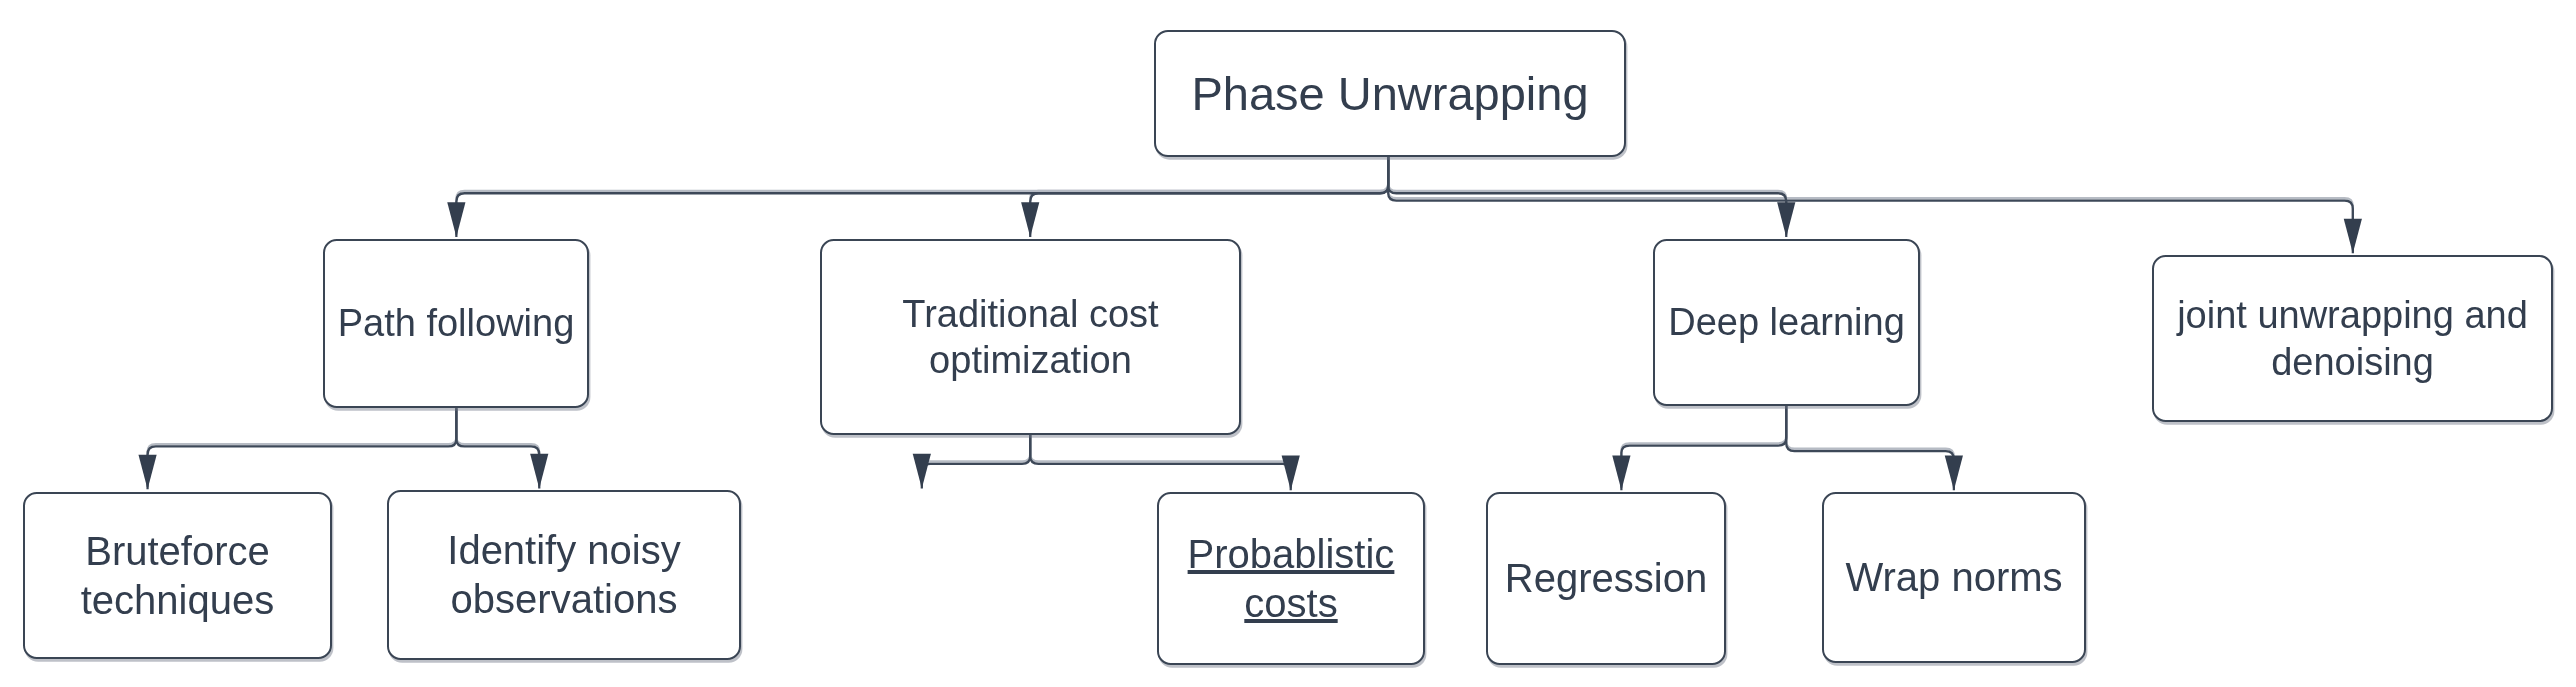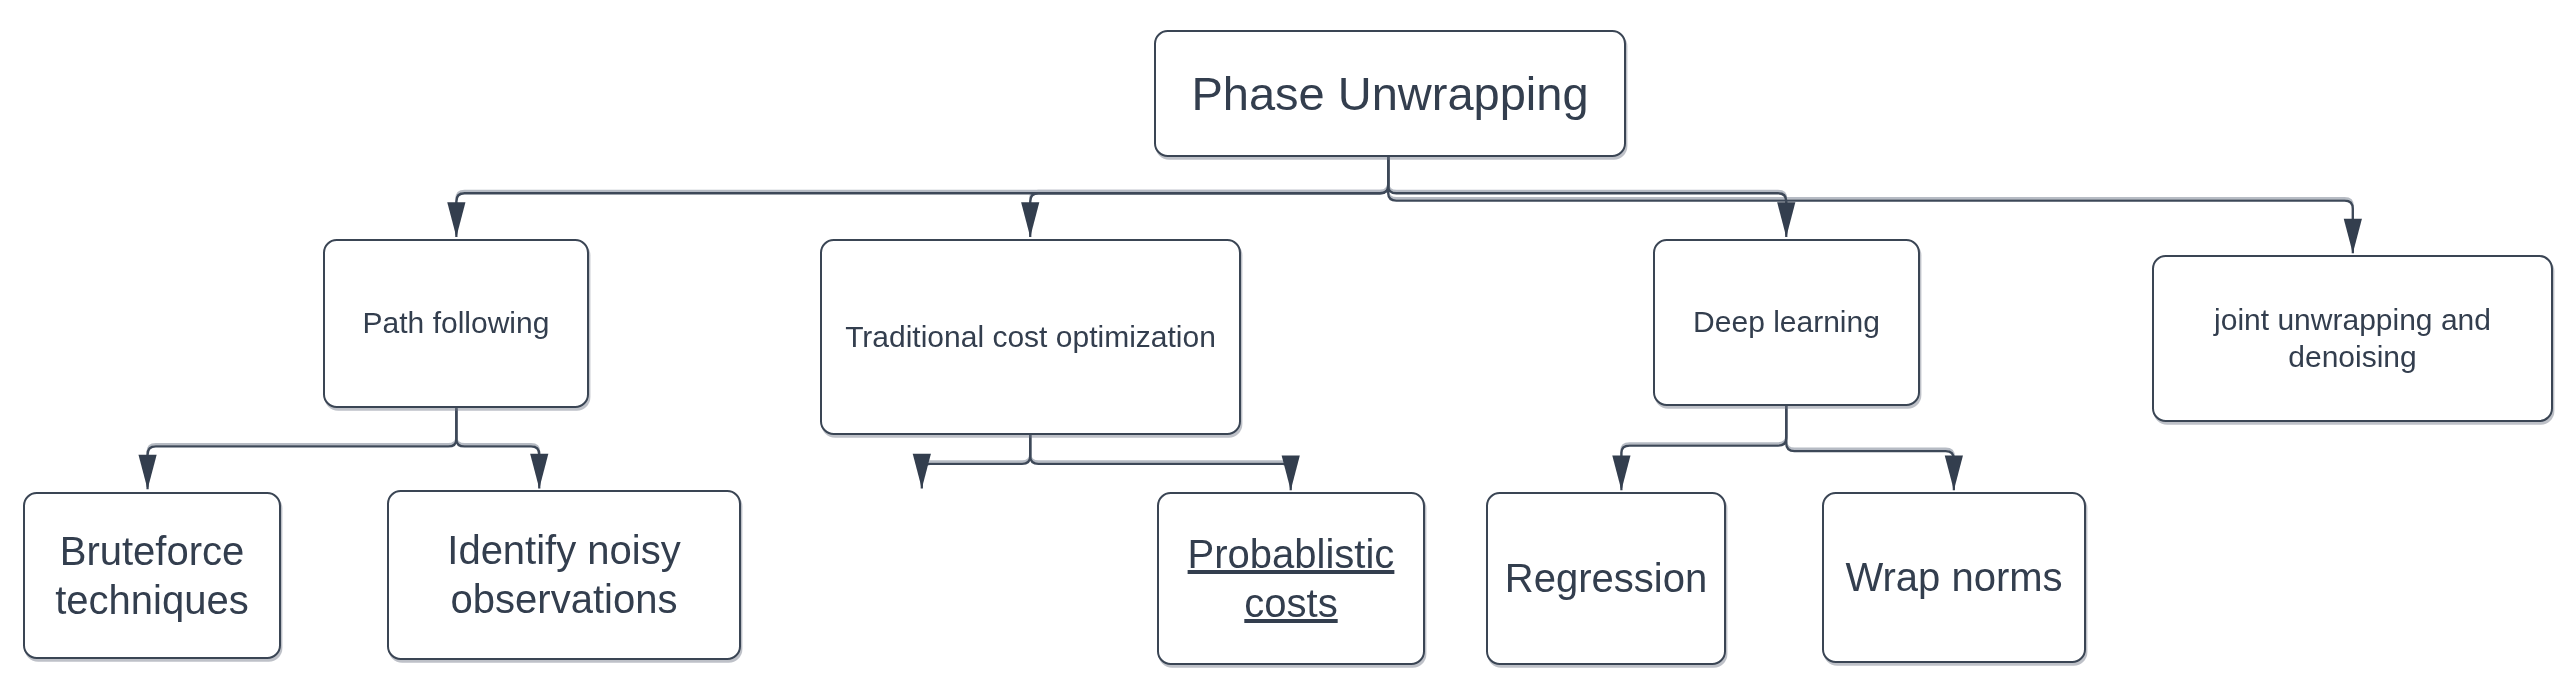--- a/index.html
+++ b/index.html
@@ -33,22 +33,22 @@
     border-radius: 13.7px;
     color: #333e4e;
     display: flex;
     align-items: center;
     justify-content: center;
     text-align: center;
     line-height: 1.22;
     padding: 5.5px 9px;
     box-shadow: 1.4px 2.7px 0 rgba(110,118,132,0.45);
   }
-  .lvl1 { font-size: 47px; }
-  .lvl2 { font-size: 30px; }
+  .lvl1 { font-size: 47px; border-radius: 14px; }
+  .lvl2 { font-size: 38px; }
   .lvl3 { font-size: 40px; }
 </style>
 </head>
 <body>
 
 <div class="canvas">
 
   <svg class="edges" width="2576" height="688" viewBox="0 0 2828 755">
     <defs>
       <marker id="arrow" viewBox="-40 -11 42 22" refX="0" refY="0" markerWidth="42" markerHeight="22" markerUnits="userSpaceOnUse" orient="auto">
@@ -86,21 +86,21 @@
   <div class="node lvl1" style="left:1154px; top:30px; width:472px; height:127px;">Phase Unwrapping</div>
 
   <div class="node lvl2" style="left:323px; top:239px; width:266px; height:169px;">Path following</div>
 
   <div class="node lvl2" style="left:820px; top:239px; width:421px; height:196px;">Traditional cost optimization</div>
 
   <div class="node lvl2" style="left:2152px; top:255px; width:401px; height:167px;">joint unwrapping and denoising</div>
 
   <div class="node lvl2" style="left:1653px; top:239px; width:267px; height:167px;">Deep learning</div>
 
-  <div class="node lvl3" style="left:23px; top:492px; width:258px; height:167px;">Bruteforce techniques</div>
+  <div class="node lvl3" style="left:23px; top:492px; width:309px; height:167px;">Bruteforce techniques</div>
 
   <div class="node lvl3" style="left:387px; top:490px; width:354px; height:170px;">Identify noisy observations</div>
 
 
   <div class="node lvl3" style="left:1157px; top:492px; width:268px; height:173px;text-decoration:underline;">Probablistic costs</div>
 
   <div class="node lvl3" style="left:1486px; top:492px; width:240px; height:173px;">Regression</div>
 
   <div class="node lvl3" style="left:1822px; top:492px; width:264px; height:171px;">Wrap norms</div>
 

